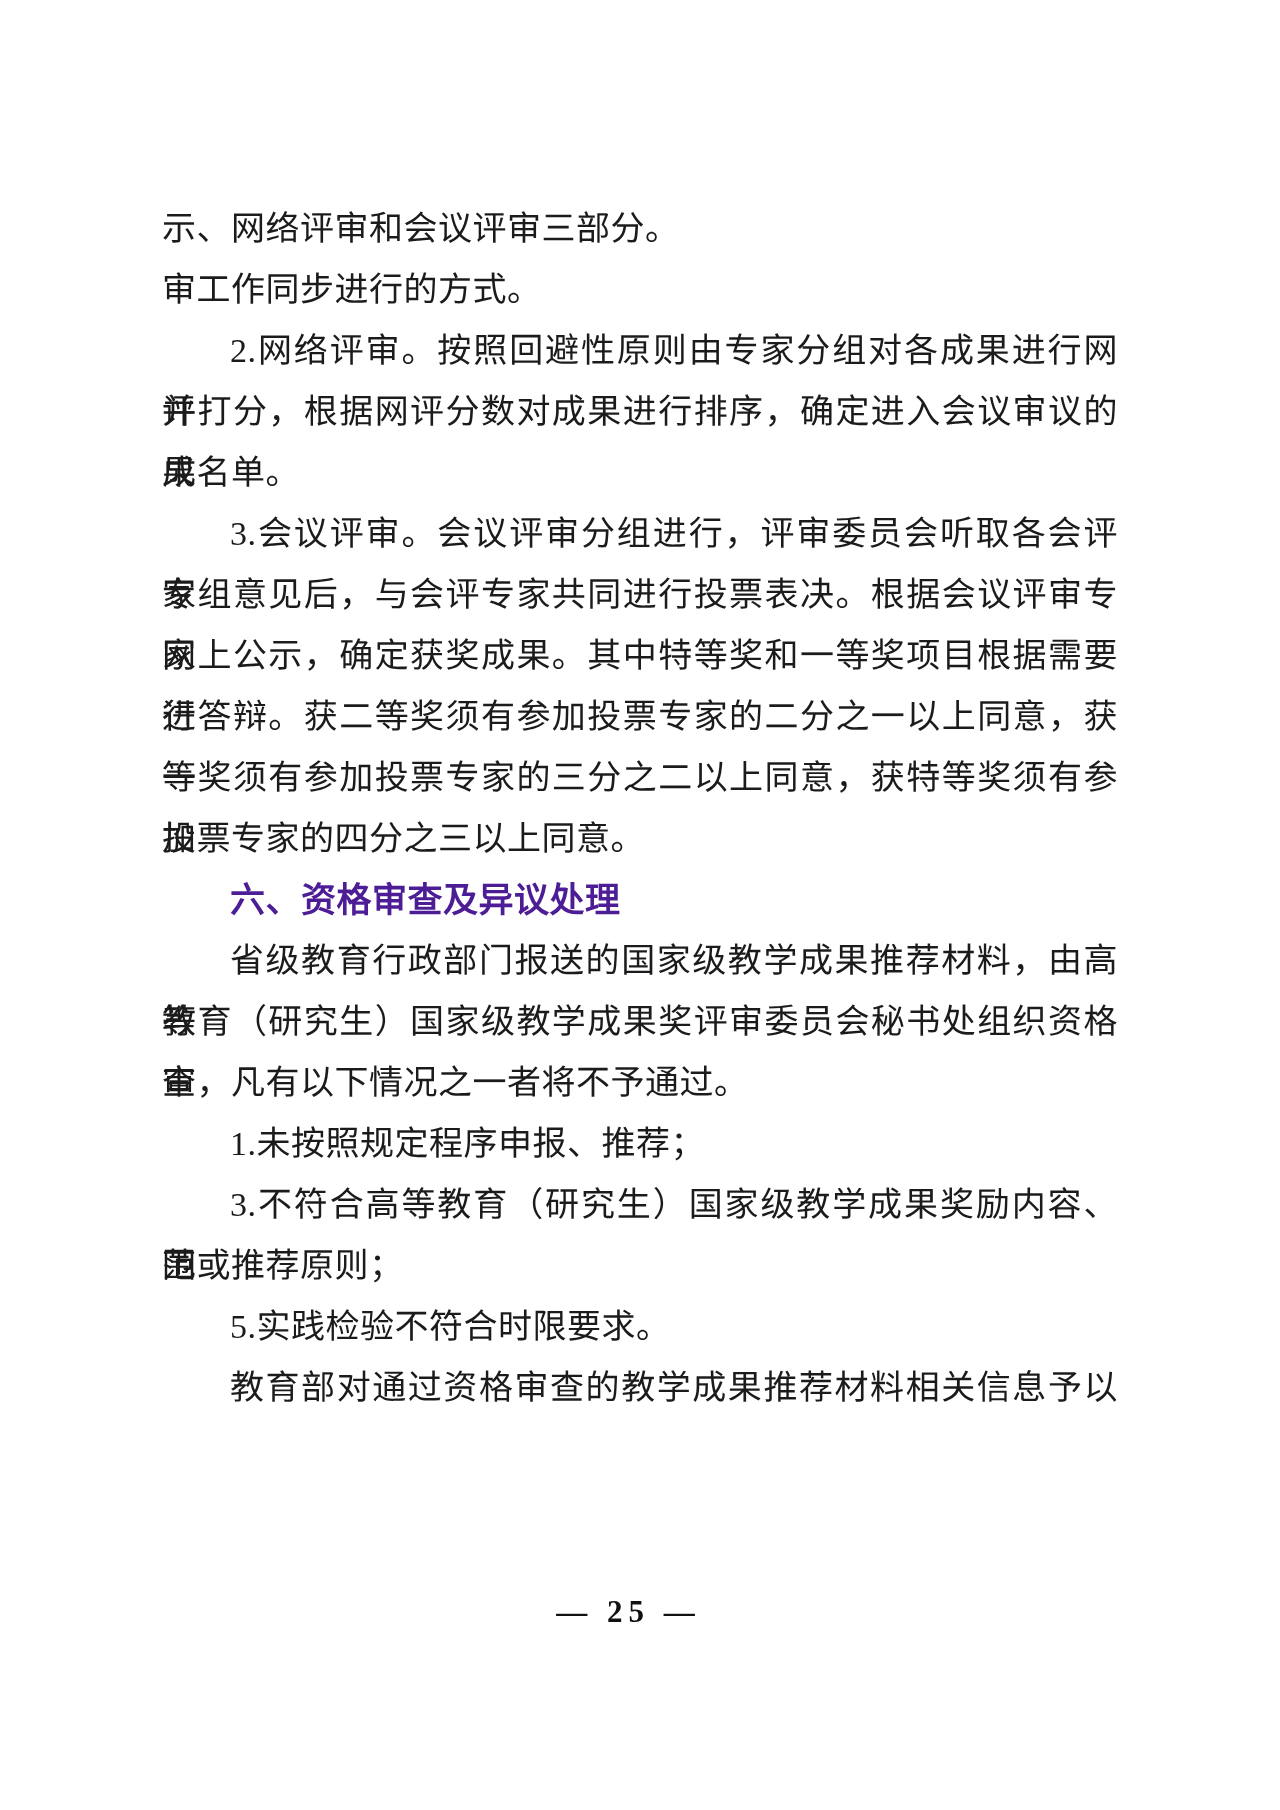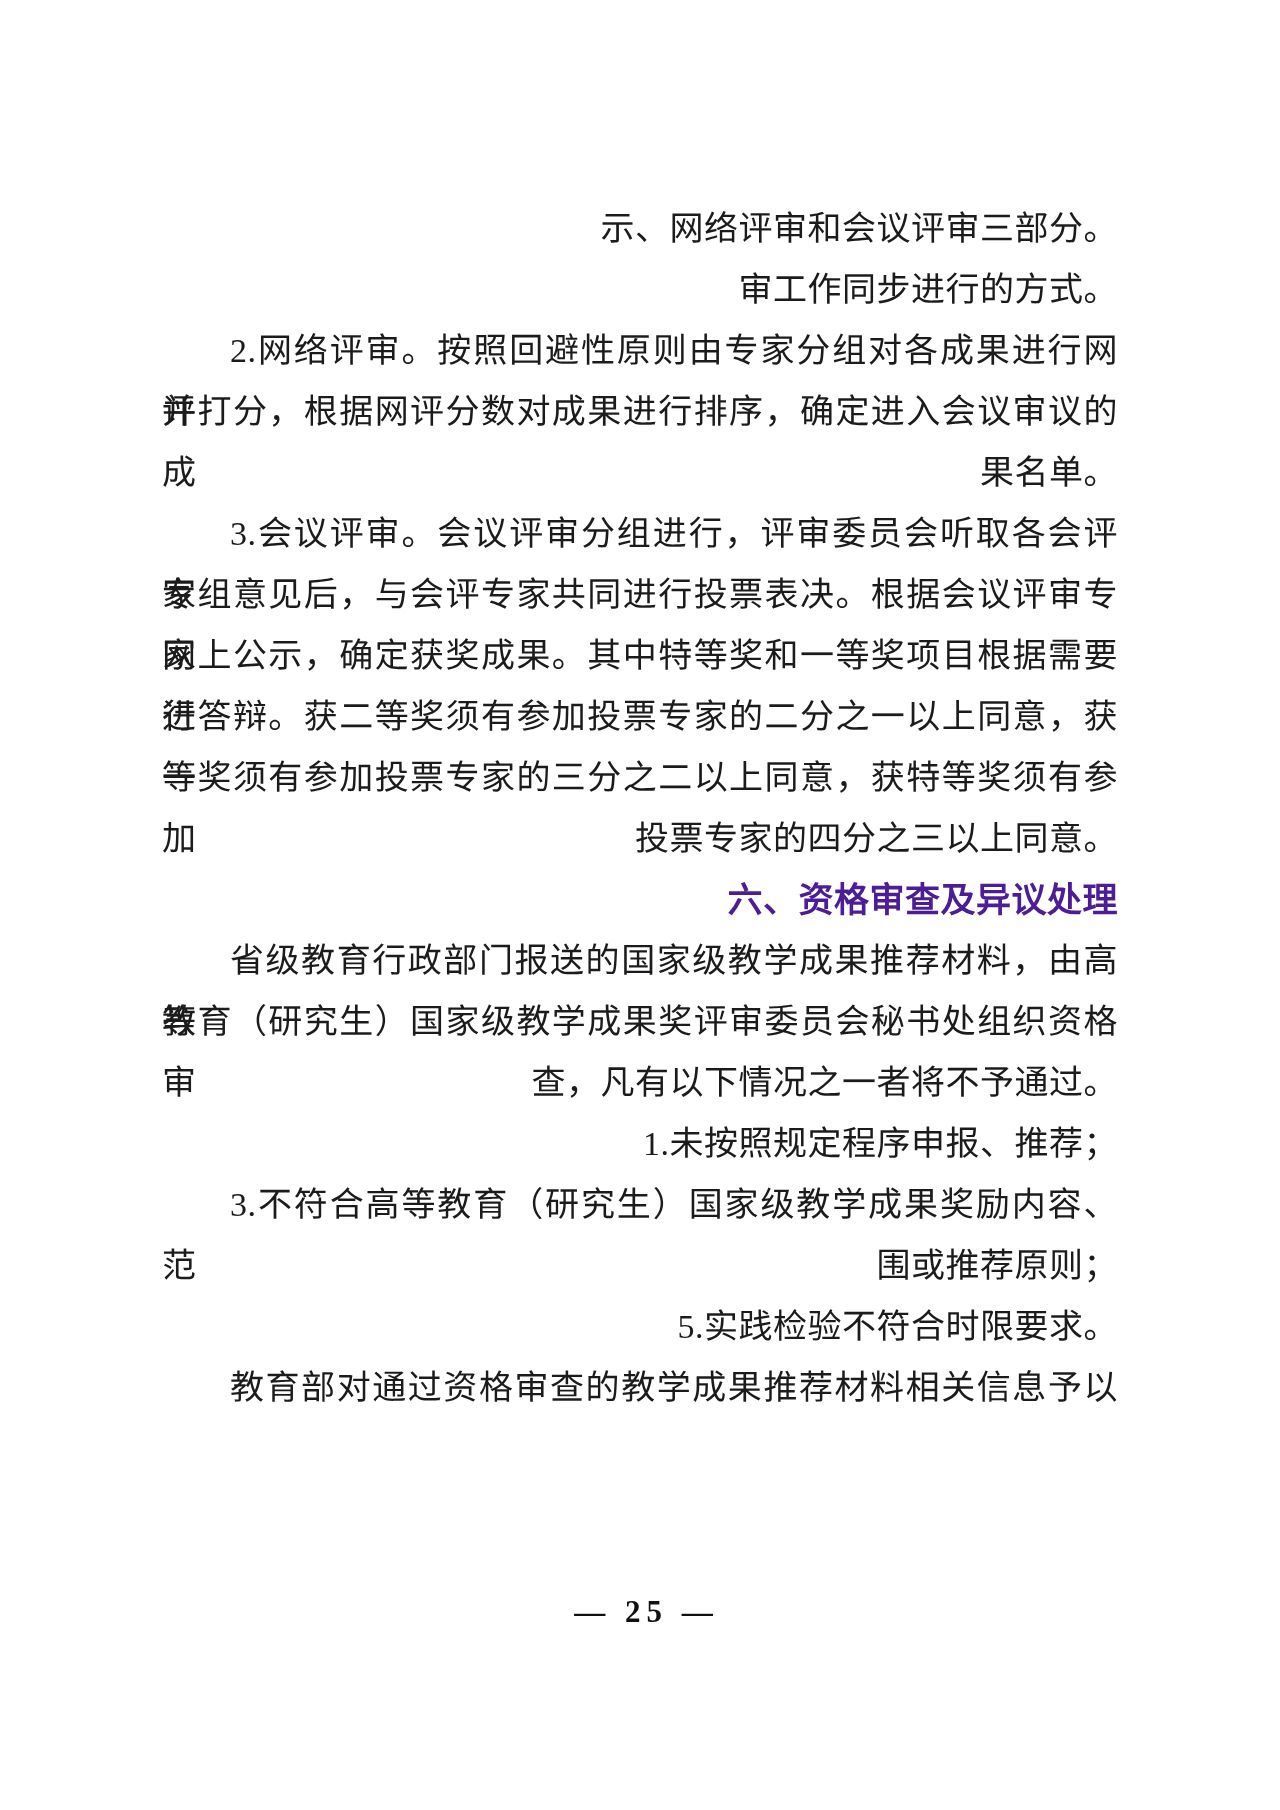--- a/index.html
+++ b/index.html
@@ -19,21 +19,21 @@
     position: absolute;
     left: 162px;
     top: 198px;
     width: 956px;
   }
   .line {
     font-size: 34px;
     line-height: 61px;
     height: 61px;
     letter-spacing: 0.5px;
-    text-align: right;
+    text-align: left;
     white-space: normal;
   }
   .indent {
     text-indent: 68px;
   }
   .fill {
     text-align: justify;
     text-align-last: justify;
     text-justify: inter-character;
   }
@@ -48,21 +48,20 @@
     left: 0;
     top: 1590px;
     width: 1257px;
     text-align: center;
     font-size: 31px;
     font-weight: bold;
     line-height: 44px;
     color: #111111;
     letter-spacing: 6px;
     font-family: "Liberation Serif", "DejaVu Serif", serif;
-    padding-left: 18px;
   }
 </style>
 </head>
 <body>
 
 <div class="page-content">
   <div class="line">示、网络评审和会议评审三部分。</div>
   <div class="line">审工作同步进行的方式。</div>
   <div class="line indent fill">2.网络评审。按照回避性原则由专家分组对各成果进行网评</div>
   <div class="line fill">并打分，根据网评分数对成果进行排序，确定进入会议审议的成</div>

